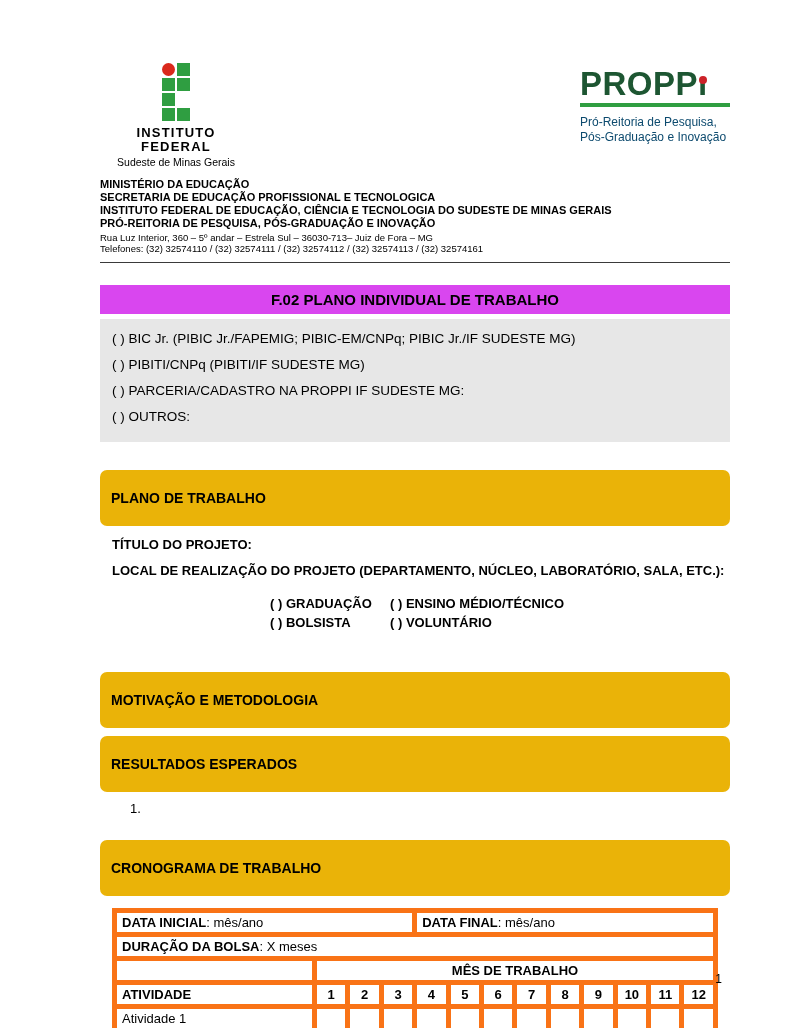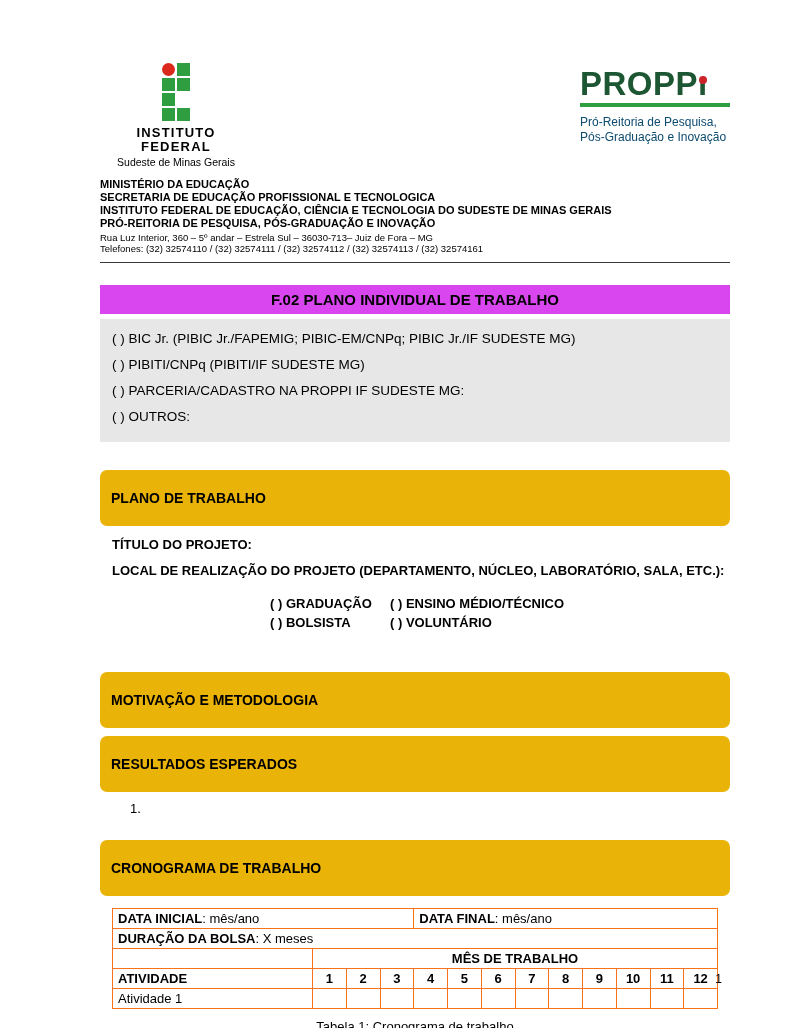--- a/index.html
+++ b/index.html
@@ -42,21 +42,21 @@
   .mt-xl { margin-top:42px; }
   .mt-md { margin-top:24px; }
 
   .field-label { font-weight:bold; font-size:13px; margin:11px 0 0 12px; line-height:15px; }
   .check-grid { margin:18px 0 0 170px; display:grid; grid-template-columns:120px auto; row-gap:4px; font-weight:bold; font-size:13px; }
   .list-item { margin:9px 0 0 30px; font-size:13px; }
 
   
   .table-wrap { margin:12px 12px 0 12px; }
   table.cron { width:100%; border-collapse:collapse; table-layout:fixed; font-size:13px; }
-  table.cron td { border:1px solid #f97316; padding:2px 5px; height:19px; vertical-align:middle; overflow:hidden; white-space:nowrap; }
+  table.cron td { border:5px solid #f97316; padding:2px 5px; height:19px; vertical-align:middle; overflow:hidden; white-space:nowrap; }
   table.cron td.c { text-align:center; padding:2px 1px; }
   .bold { font-weight:bold; }
   .caption { text-align:center; font-size:13px; margin-top:10px; }
 
   .page-number { position:absolute; right:72px; bottom:42px; font-size:12px; }
 </style>
 </head>
 <body>
 
 <div class="page">

